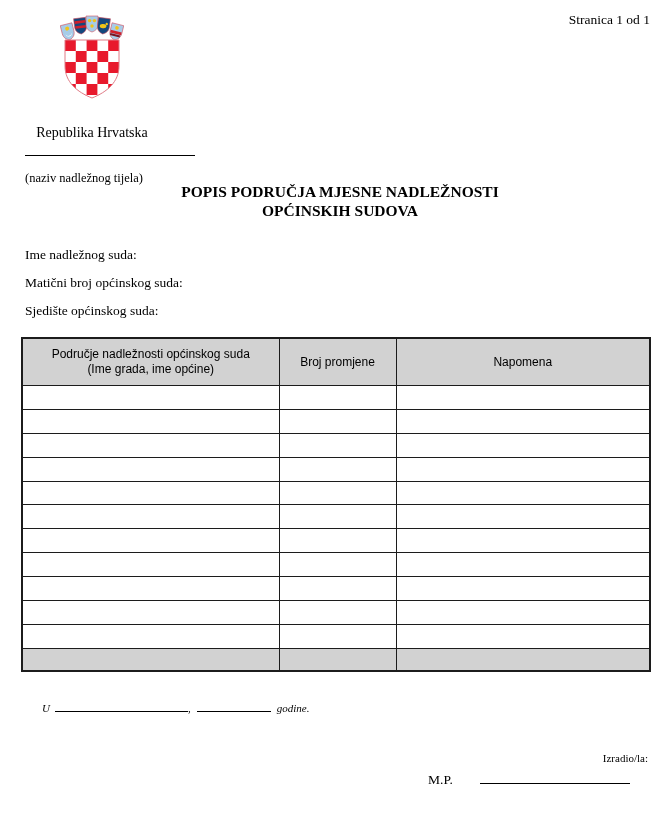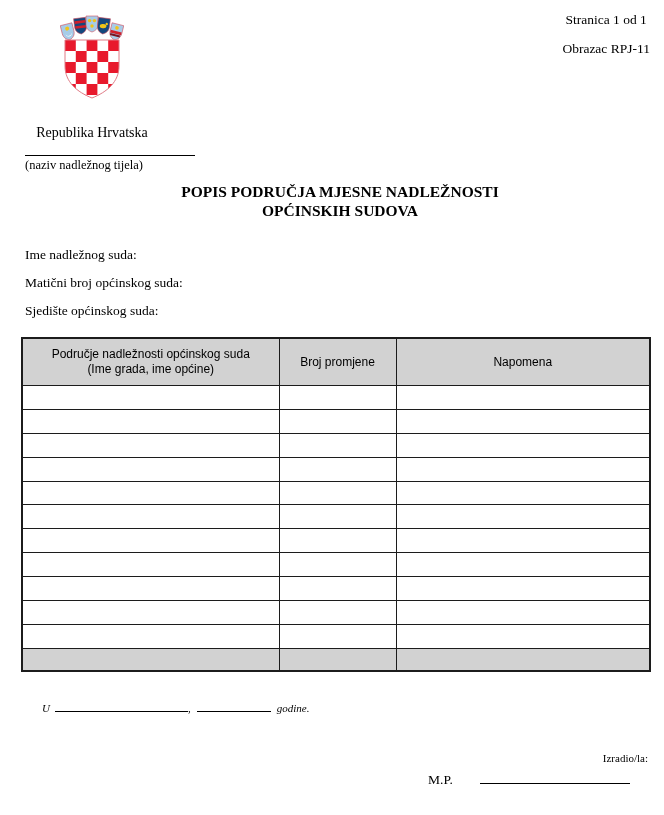--- a/index.html
+++ b/index.html
@@ -32,21 +32,21 @@
   .emblem {
     top: 8px; left: 22px; width: 140px;
     text-align: center;
   }
   .emblem svg { display: block; margin: 0 auto; }
   .country-name { margin-top: 21px; font-size: 14px; }
 
   .naziv-block {
     top: 155px; left: 25px; width: 170px;
     border-top: 1.4px solid #000;
-    padding-top: 2px;
+    padding-top: 15px;
     font-size: 12.5px;
     font-family: Liberation Serif, serif;
   }
 
   
   .page-title {
     top: 182px; left: 0; width: 100%;
     text-align: center;
     font-weight: bold;
     font-size: 15.5px;
@@ -86,21 +86,20 @@
   .blank-date2 { width: 74px; margin-left: 6px; margin-right: 6px; }
   .izradio { top: 752px; right: 16px; font-size: 11px; }
   .mp-row { top: 770px; left: 428px; font-size: 13.5px; }
   .blank-sign { width: 150px; margin-left: 27px; }
 </style>
 </head>
 <body>
 
 <div class="abs meta-block">
   <div class="meta-line">Stranica 1 od 1</div>
-  <div class="meta-line">Obrazac RPJ-11</div>
 </div>
 
 <div class="abs emblem">
   <svg width="64" height="96" viewBox="0 0 64 96">
     <defs>
       <clipPath id="shieldClip">
         <path d="M5 32 H59 V58 C59 74 47 84 32 90 C17 84 5 74 5 58 Z"></path>
       </clipPath>
     </defs>
 

